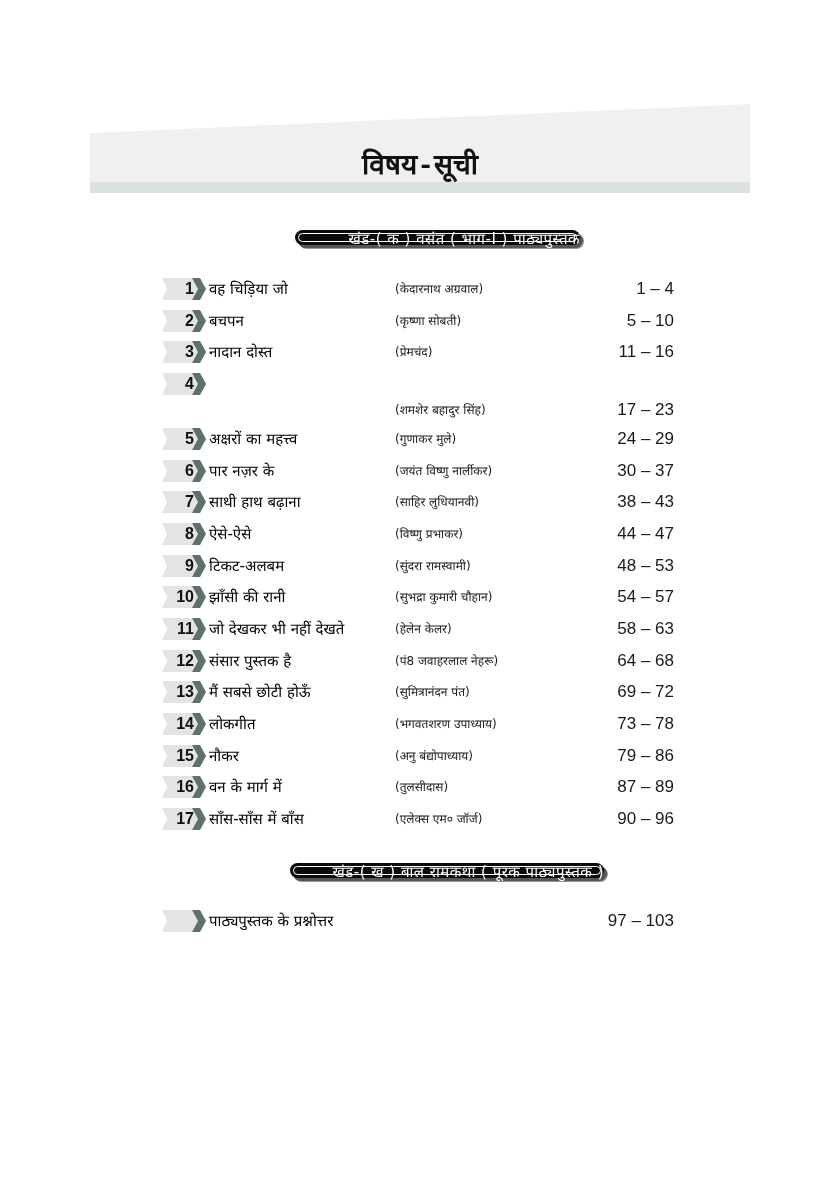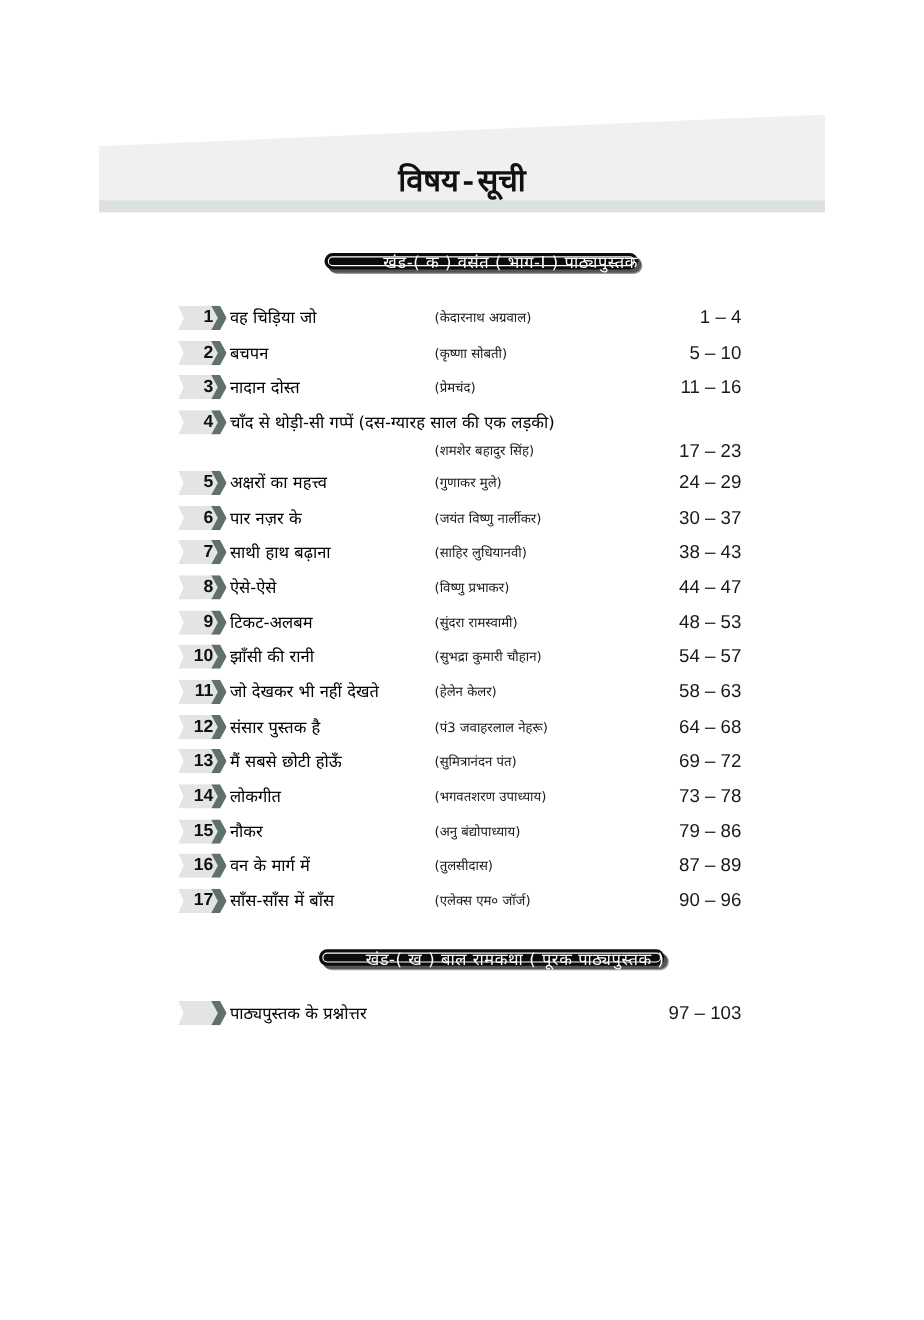--- a/index.html
+++ b/index.html
@@ -101,21 +101,20 @@
   <span class="pages">11 – 16</span>
 </div>
 <div class="row two-line" style="top:372px;">
   <div class="marker">
       <svg width="44" height="22">
         <polygon points="0,0 30,0 36,11 30,22 0,22 5,11" fill="#e3e5e4"></polygon>
         <polygon points="30,0 38,0 44,11 38,22 30,22 36,11" fill="#5f706e"></polygon>
       </svg>
       <span class="num">4</span>
     </div>
-  <span class="title">चाँद से थोड़ी-सी गप्पें (दस-ग्यारह साल की एक लड़की)</span>
   <span class="author">(शमशेर बहादुर सिंह)</span>
   <span class="pages">17 – 23</span>
 </div>
 <div class="row" style="top:427px;">
   <div class="marker">
       <svg width="44" height="22">
         <polygon points="0,0 30,0 36,11 30,22 0,22 5,11" fill="#e3e5e4"></polygon>
         <polygon points="30,0 38,0 44,11 38,22 30,22 36,11" fill="#5f706e"></polygon>
       </svg>
       <span class="num">5</span>
@@ -198,21 +197,21 @@
 </div>
 <div class="row" style="top:649px;">
   <div class="marker">
       <svg width="44" height="22">
         <polygon points="0,0 30,0 36,11 30,22 0,22 5,11" fill="#e3e5e4"></polygon>
         <polygon points="30,0 38,0 44,11 38,22 30,22 36,11" fill="#5f706e"></polygon>
       </svg>
       <span class="num">12</span>
     </div>
   <span class="title">संसार पुस्तक है</span>
-  <span class="author">(पं3 जवाहरलाल नेहरू)</span>
+  <span class="author">(पं8 जवाहरलाल नेहरू)</span>
   <span class="pages">64 – 68</span>
 </div>
 <div class="row" style="top:680px;">
   <div class="marker">
       <svg width="44" height="22">
         <polygon points="0,0 30,0 36,11 30,22 0,22 5,11" fill="#e3e5e4"></polygon>
         <polygon points="30,0 38,0 44,11 38,22 30,22 36,11" fill="#5f706e"></polygon>
       </svg>
       <span class="num">13</span>
     </div>

